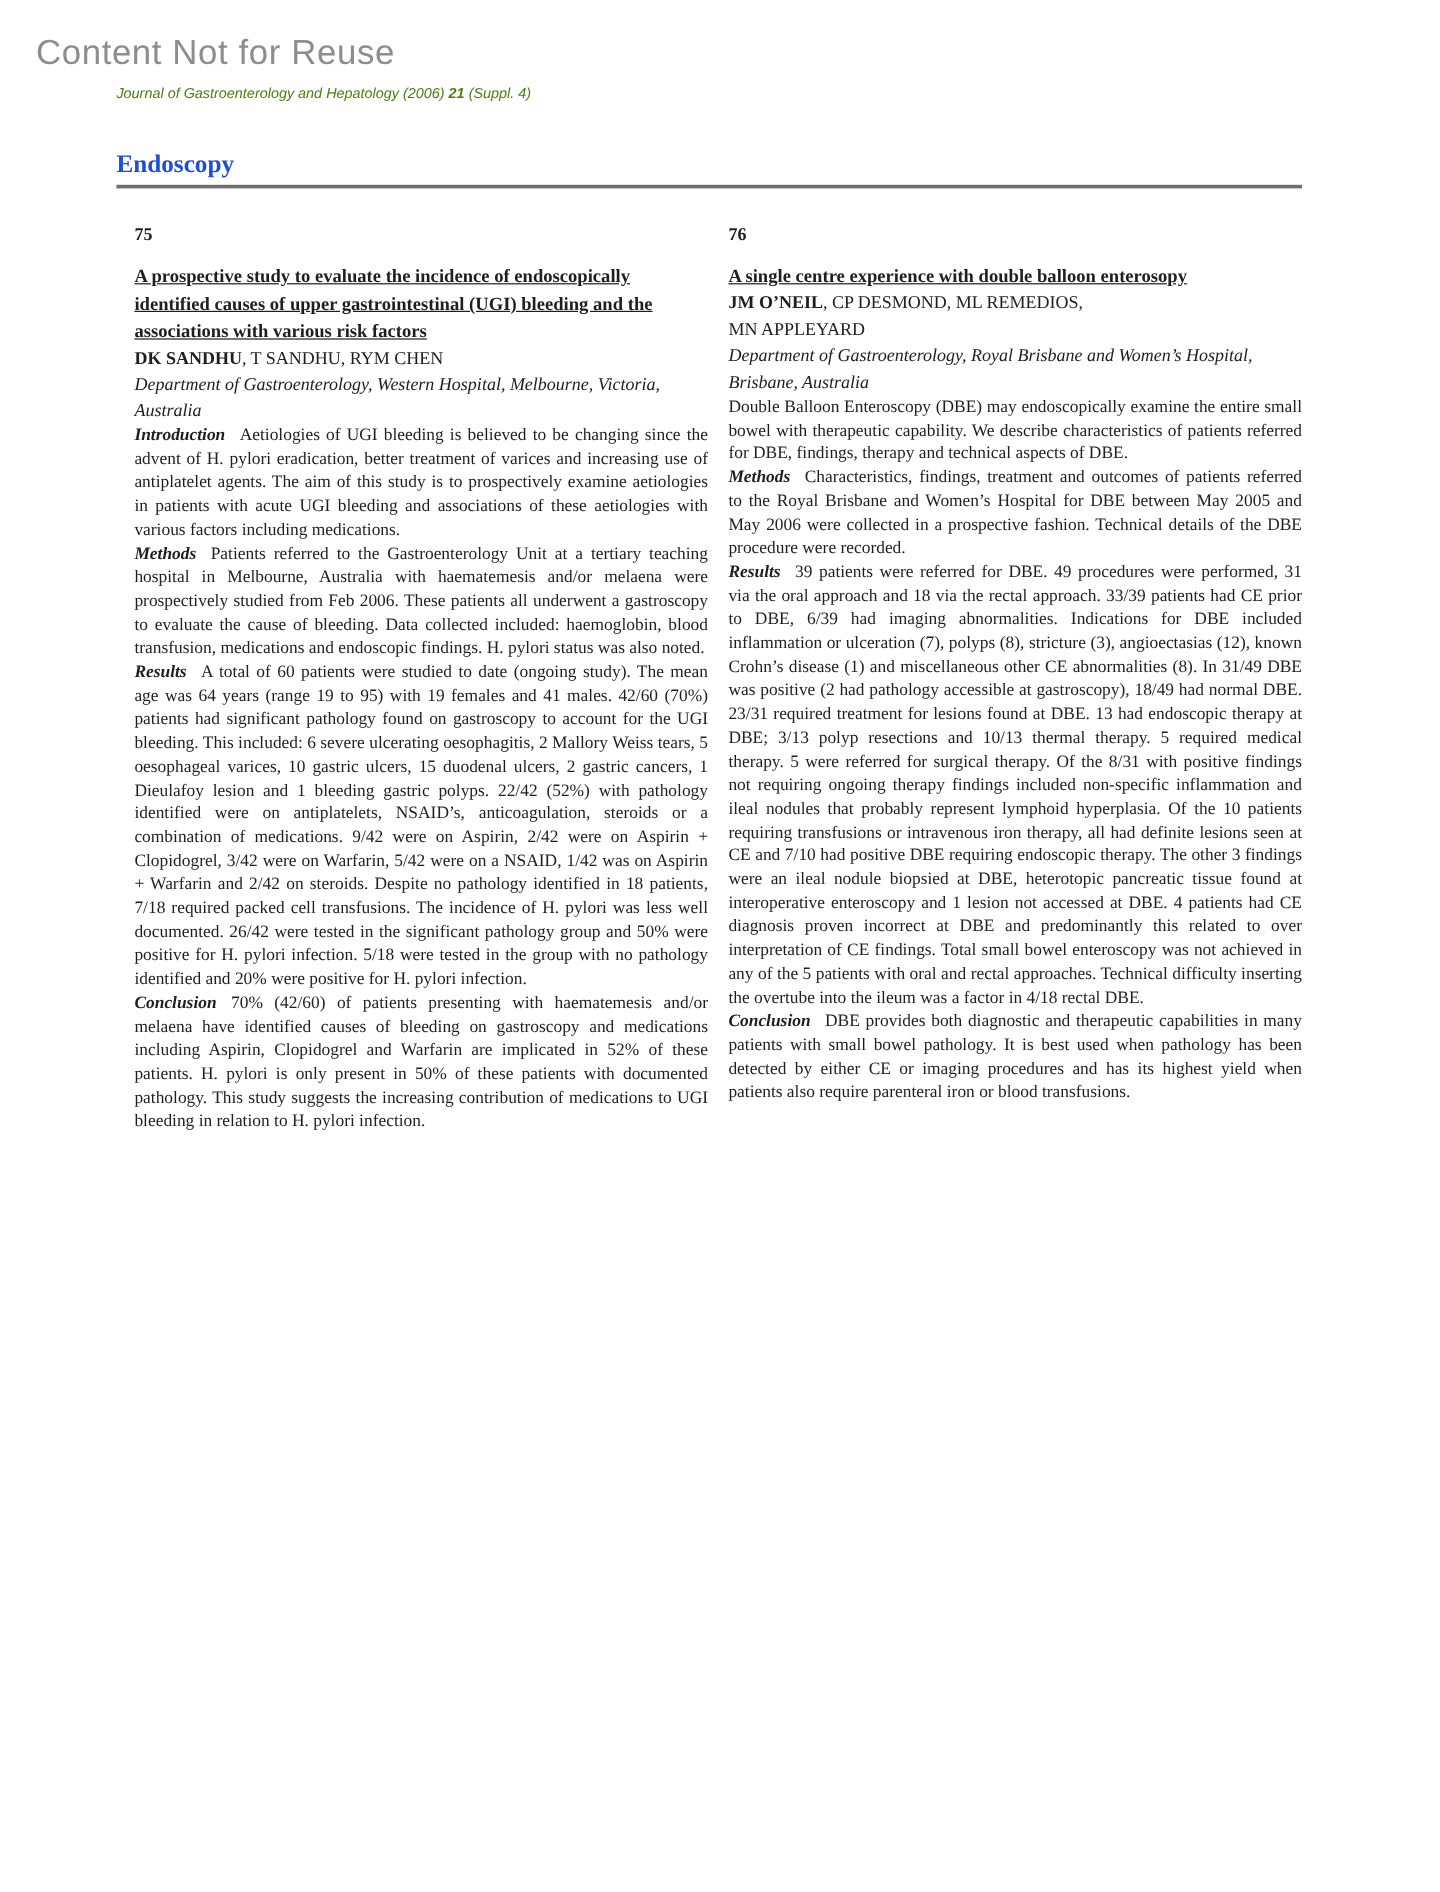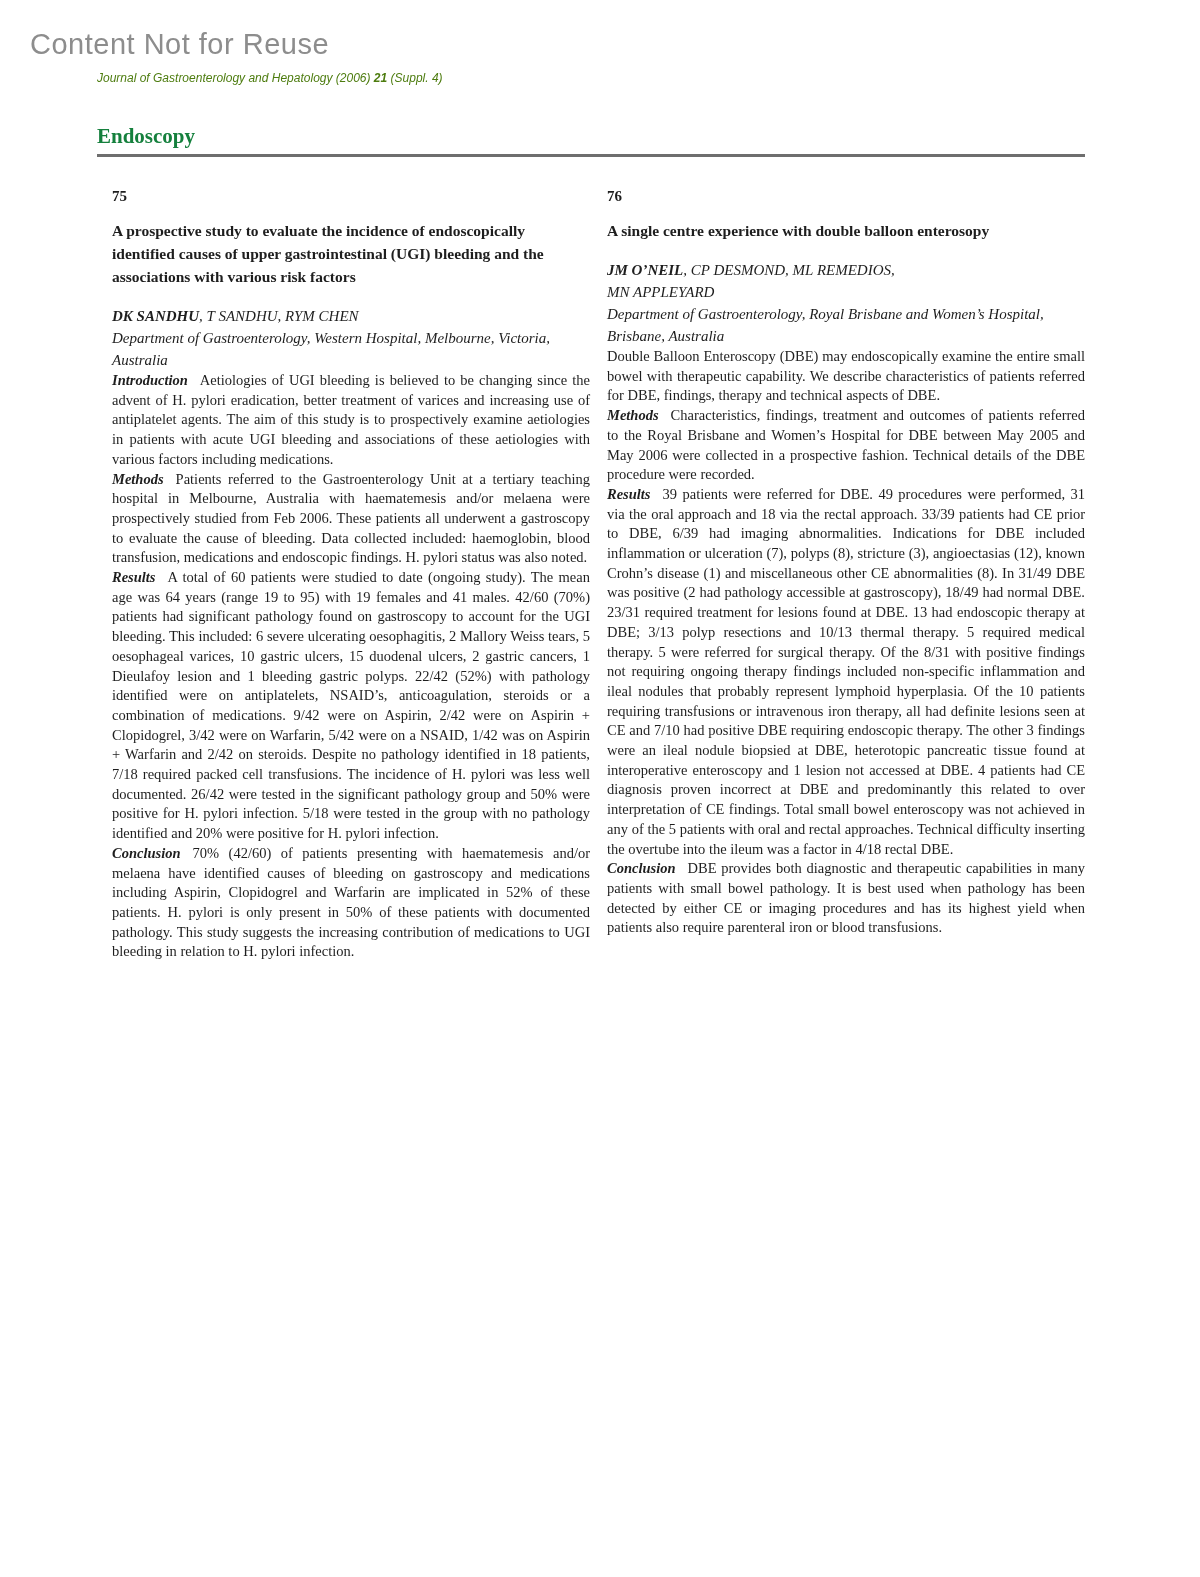--- a/index.html
+++ b/index.html
@@ -38,21 +38,21 @@
   .section-head {
     position: absolute;
     top: 124px;
     left: 97px;
     width: 988px;
   }
   .section-title {
     font-size: 21px;
     font-weight: bold;
     margin: 0 0 5px 0;
-    color: #15803d;
+    color: #1d4ed8;
   }
   .section-rule {
     height: 3px;
     background: #6e6e6e;
     width: 100%;
   }
   .columns {
     position: absolute;
     top: 188px;
     left: 97px;
@@ -64,27 +64,27 @@
   .col { width: 478px; }
   .abs-number {
     font-size: 15px;
     font-weight: bold;
     margin: 0;
   }
   .abs-title {
     font-size: 15.5px;
     font-weight: bold;
     line-height: 23px;
-    margin: 14px 0 17px 0;
+    margin: 14px 0 0 0;
+    text-decoration: underline;
   }
   .abs-authors {
     font-size: 15px;
     line-height: 22px;
     margin: 0;
-    font-style: italic;
   }
   .abs-authors .lead { font-weight: bold; }
   .abs-affil {
     font-size: 15px;
     font-style: italic;
     line-height: 22px;
     margin: 0;
   }
   .abs-body {
     font-size: 14.5px;

